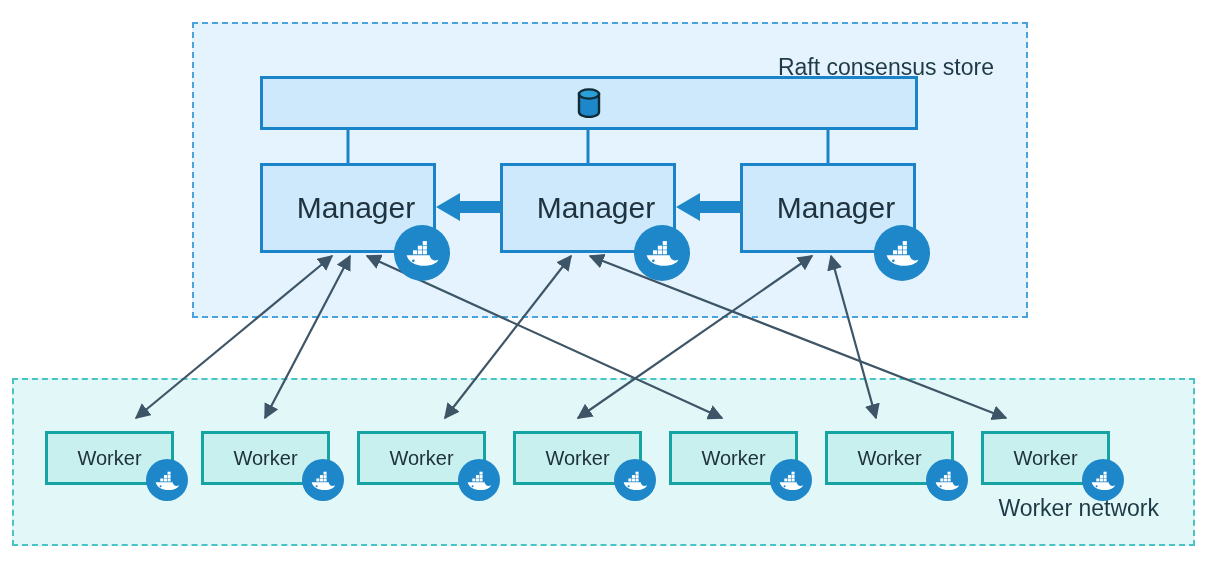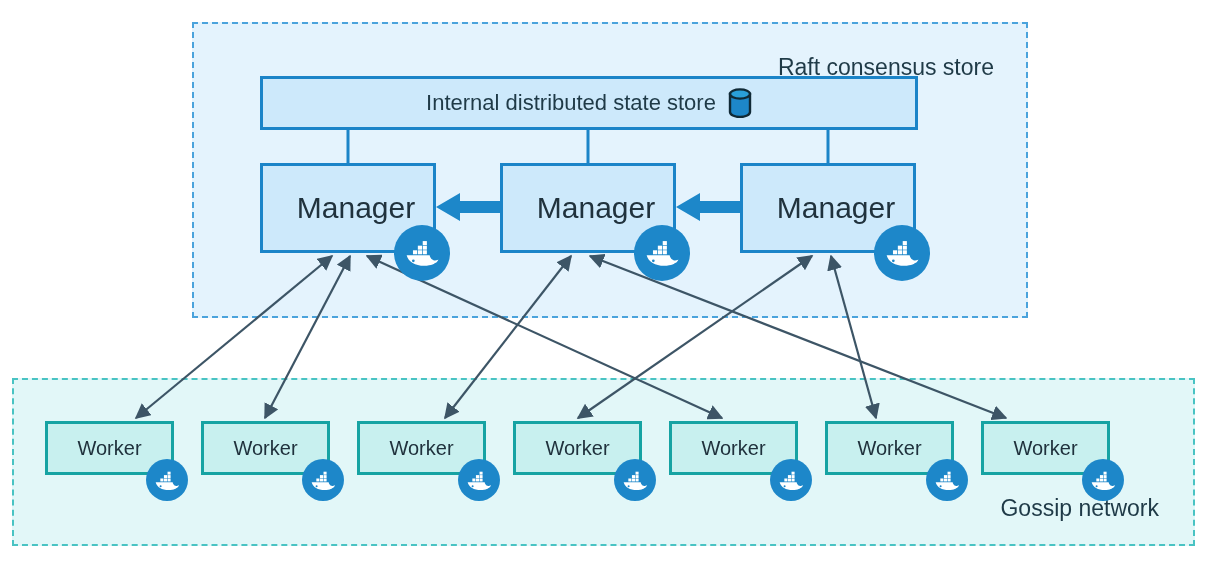--- a/index.html
+++ b/index.html
@@ -93,21 +93,21 @@
     font-size: 30px;
     white-space: nowrap;
   }
   #manager-0 { left: 260px; }
   #manager-1 { left: 500px; }
   #manager-2 { left: 740px; }
 
   
   .worker {
     position: absolute;
-    top: 421px;
+    top: 431px;
     width: 129px;
     height: 54px;
     box-sizing: border-box;
     background: #c8f0ef;
     border: 3px solid #16a3a3;
     display: flex;
     align-items: center;
     justify-content: center;
   }
   .worker .w-text {
@@ -142,21 +142,21 @@
 </head>
 <body>
 
 <div id="canvas">
 
   <div class="group" id="raft-group">
     <div class="group-label" id="raft-label">Raft consensus store</div>
   </div>
 
   <div class="group" id="gossip-group">
-    <div class="group-label" id="gossip-label">Gossip network</div>
+    <div class="group-label" id="gossip-label">Worker network</div>
   </div>
 
   <svg class="overlay">
     <g stroke="#1b84c8" stroke-width="3" fill="none">
       <line x1="348" y1="130" x2="348" y2="163"></line>
       <line x1="588" y1="130" x2="588" y2="163"></line>
       <line x1="828" y1="130" x2="828" y2="163"></line>
     </g>
   </svg>
 
@@ -180,21 +180,20 @@
   <svg class="overlay">
     <g fill="#1d87c9">
 
       <path d="M 436 207 L 460 193 L 460 201 L 540 201 L 540 193 L 564 207 L 540 221 L 540 213 L 460 213 L 460 221 Z"></path>
 
       <path d="M 676 207 L 700 193 L 700 201 L 780 201 L 780 193 L 804 207 L 780 221 L 780 213 L 700 213 L 700 221 Z"></path>
     </g>
   </svg>
 
   <div id="state-store">
-    <span class="ss-text">Internal distributed state store</span>
     <svg class="db-icon" viewBox="0 0 24 30">
       <path d="M2 6 L2 24 A10 5 0 0 0 22 24 L22 6 Z" fill="#1d87c9" stroke="#102a36" stroke-width="2.4"></path>
       <ellipse cx="12" cy="6" rx="10" ry="4.6" fill="#2a9fd8" stroke="#102a36" stroke-width="2.4"></ellipse>
     </svg>
   </div>
 
   <div class="manager" id="manager-0">
     <span class="m-text">Manager</span>
   </div>
   <div class="manager" id="manager-1">

